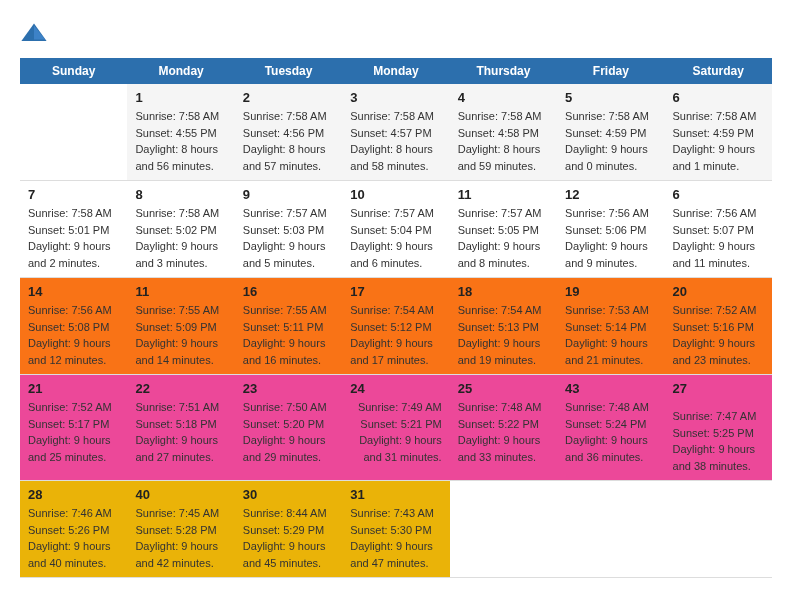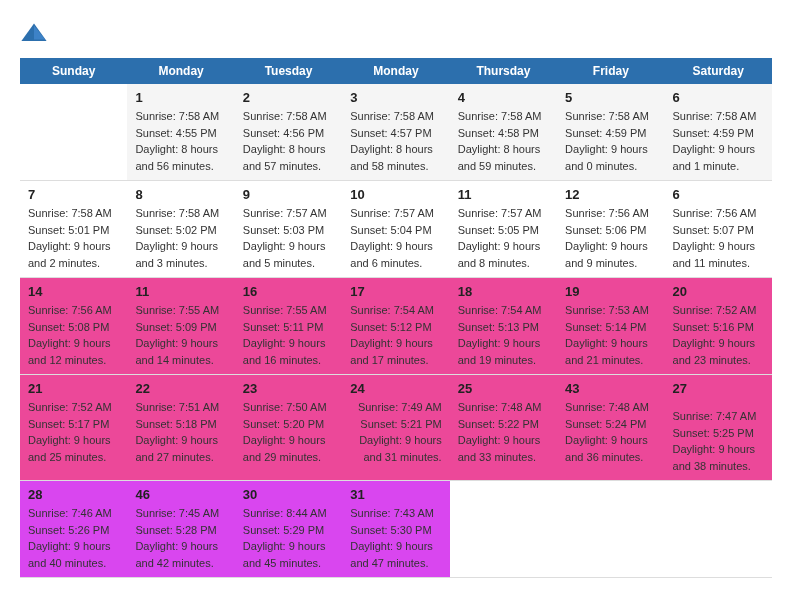--- a/index.html
+++ b/index.html
@@ -204,21 +204,21 @@
 and 9 minutes.</div>
         </td>
         <td>
           <span class="day-number">6</span>
           <div class="day-info" style="white-space: pre-line;">Sunrise: 7:56 AM
 Sunset: 5:07 PM
 Daylight: 9 hours
 and 11 minutes.</div>
         </td>
       </tr>
-      <tr style="background-color: #ec4899;">
+      <tr style="background-color: #f97316;">
         <td>
           <span class="day-number">14</span>
           <div class="day-info" style="white-space: pre-line;">Sunrise: 7:56 AM
 Sunset: 5:08 PM
 Daylight: 9 hours
 and 12 minutes.</div>
         </td>
         <td>
           <span class="day-number">11</span>
           <div class="day-info" style="white-space: pre-line;">Sunrise: 7:55 AM
@@ -306,30 +306,30 @@
 and 36 minutes.</div>
         </td>
         <td>
           <span class="day-number">27</span>
           <div class="day-info" style="white-space: pre-line; margin-top: 12px;">Sunrise: 7:47 AM
 Sunset: 5:25 PM
 Daylight: 9 hours
 and 38 minutes.</div>
         </td>
       </tr>
-      <tr style="background-color: #d946ef;">
+      <tr style="background-color: #eab308;">
         <td>
           <span class="day-number">28</span>
           <div class="day-info" style="white-space: pre-line;">Sunrise: 7:46 AM
 Sunset: 5:26 PM
 Daylight: 9 hours
 and 40 minutes.</div>
         </td>
         <td>
-          <span class="day-number">46</span>
+          <span class="day-number">40</span>
           <div class="day-info" style="white-space: pre-line;">Sunrise: 7:45 AM
 Sunset: 5:28 PM
 Daylight: 9 hours
 and 42 minutes.</div>
         </td>
         <td>
           <span class="day-number">30</span>
           <div class="day-info" style="white-space: pre-line;">Sunrise: 8:44 AM
 Sunset: 5:29 PM
 Daylight: 9 hours

